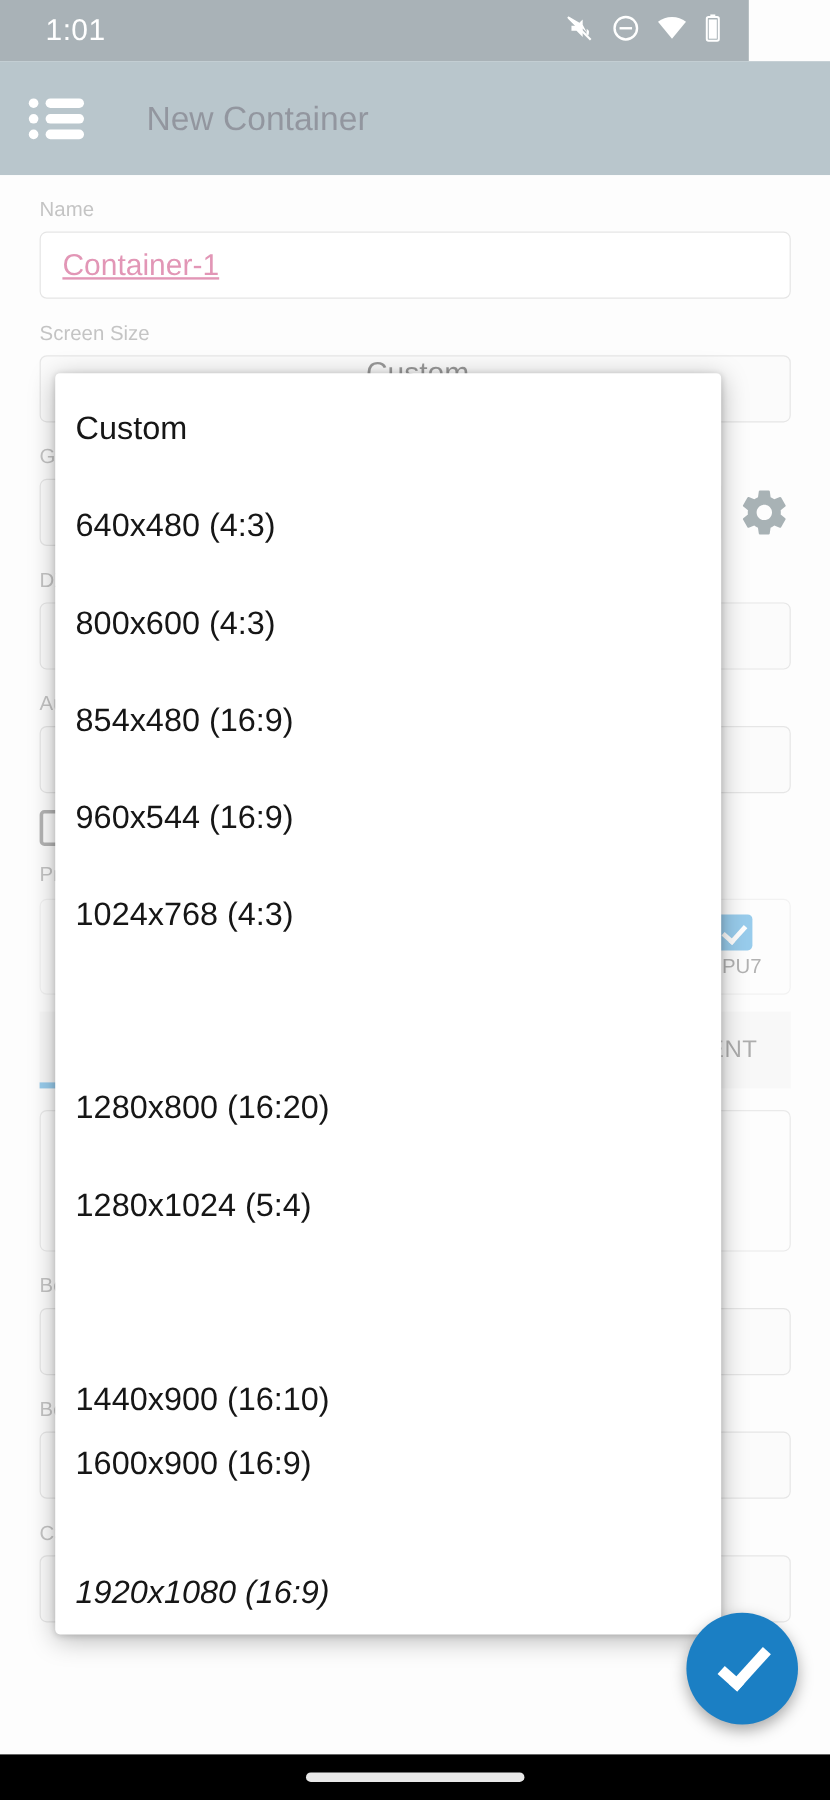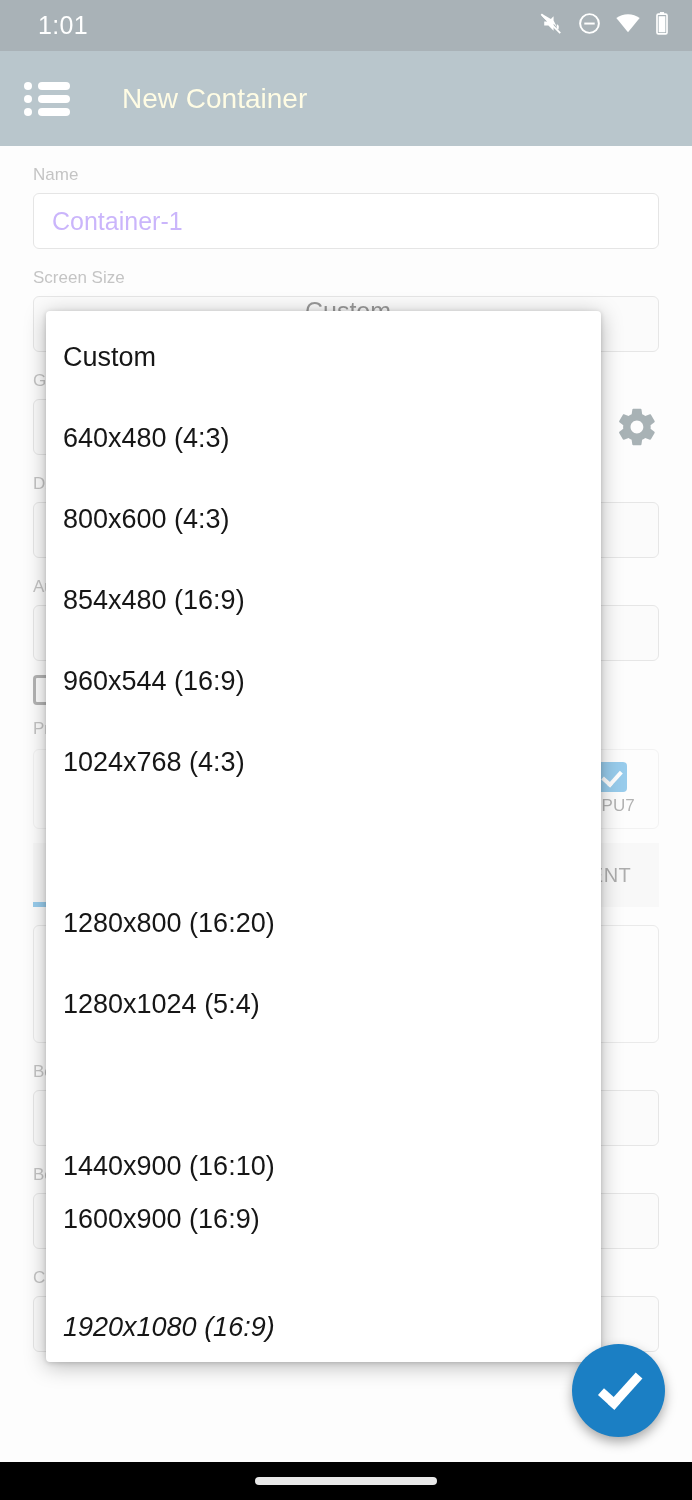--- a/index.html
+++ b/index.html
@@ -12,21 +12,21 @@
   #screen {
     position: relative;
     width: 692px; height: 1500px;
     overflow: hidden;
     background: #fafafa;
   }
 
   
   #status-bar {
     position: absolute; left: 0; top: 0;
-    width: 692px; height: 51px;
+    width: 624px; height: 51px;
     background: #40565f;
     display: flex; align-items: center;
     justify-content: space-between;
     padding: 0 22px 0 38px;
   }
   #status-clock {
     color: #ffffff; font-size: 25px; letter-spacing: .3px;
   }
   #status-icons { display: flex; align-items: center; gap: 13px; }
   .sb-ico { display: block; }
@@ -41,39 +41,39 @@
   }
   #menu-icon {
     width: 46px; height: 34px;
     display: flex; flex-direction: column; justify-content: space-between;
     cursor: pointer;
   }
   .mi-row { display: flex; align-items: center; gap: 6px; }
   .mi-dot { width: 8px; height: 8px; border-radius: 50%; background: #fff; }
   .mi-bar { height: 8px; border-radius: 4px; background: #fff; width: 32px; }
   #app-title {
-    color: #fef9c3; font-size: 28px; margin-left: 52px; font-weight: 400;
+    color: #0f172a; font-size: 28px; margin-left: 52px; font-weight: 400;
   }
 
   
   #form-area {
     position: absolute; left: 0; top: 146px;
     width: 692px; height: 1316px;
     background: #fafafa;
     padding: 0 33px;
   }
   .field-label {
     color: #7c7c7c; font-size: 17px; margin: 19px 0 8px 0;
     white-space: nowrap;
   }
   .field-label.small-top { margin-top: 14px; }
   .txt-input {
     height: 56px; border: 1px solid #c6c6c6; border-radius: 6px;
     background: #ffffff; display: flex; align-items: center;
-    padding: 0 18px; font-size: 25px; color: #8b5cf6;
+    padding: 0 18px; font-size: 25px; color: #be185d; text-decoration: underline;
   }
   .spinner {
     height: 56px; border: 1px solid #c8c8c8; border-radius: 6px;
     background: #f6f6f6; display: flex; align-items: center;
     justify-content: space-between; padding: 0 14px 0 18px;
     font-size: 25px; color: #1b1b1b; flex-direction: column;
   }
   .spinner .arrow {
     width: 0; height: 0;
     border-left: 11px solid transparent;

